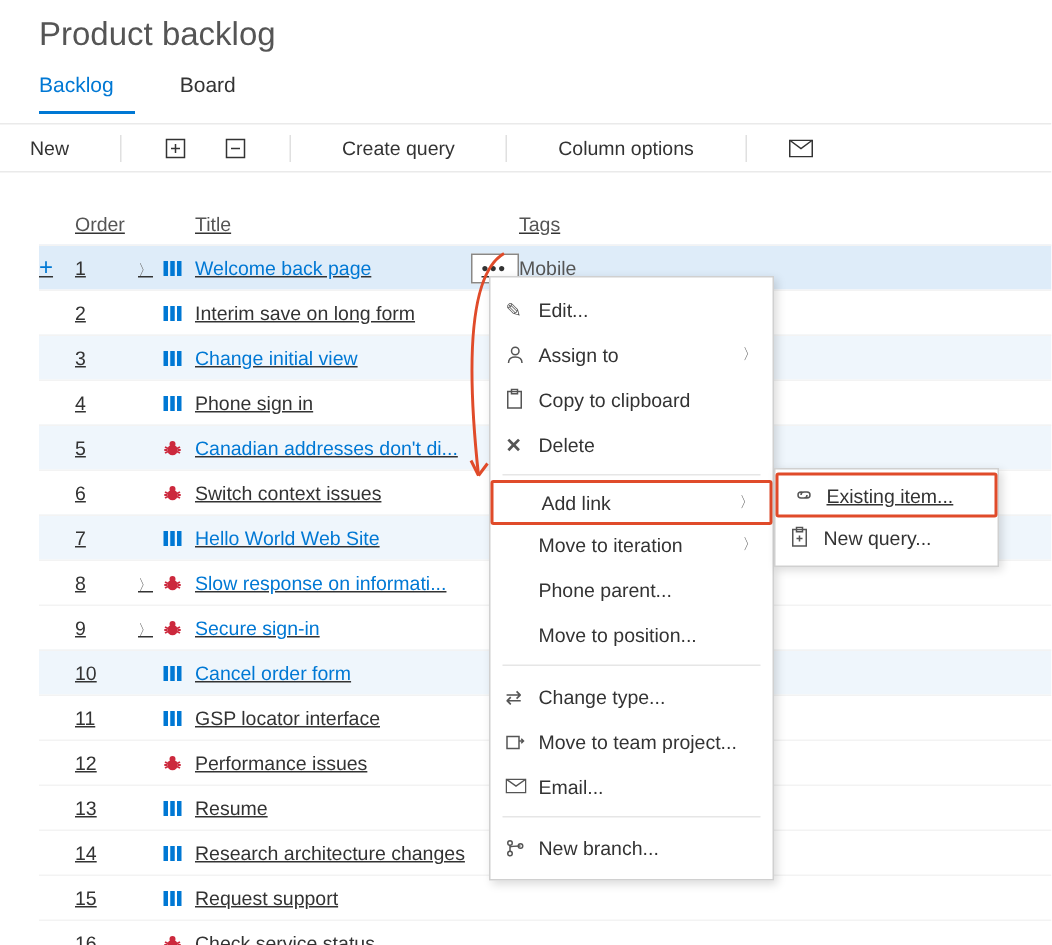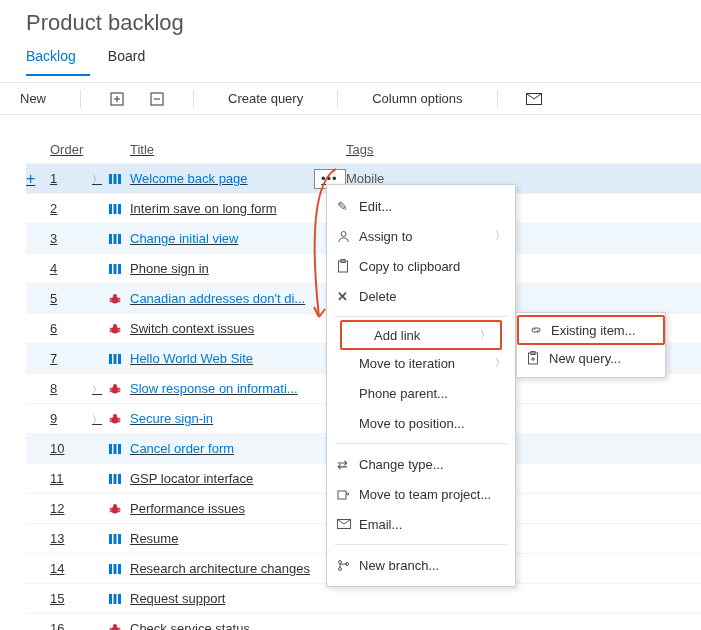--- a/index.html
+++ b/index.html
@@ -1,18 +1,18 @@
 <!DOCTYPE html>
 <html><head>
 <meta charset="utf-8">
 <style>
 * { box-sizing: border-box; margin: 0; padding: 0; }
 body { font-family: "Segoe UI", Arial, sans-serif; font-size: 13px; color: #333; background: #fff; width: 701px; }
 .page-title { font-size: 22px; font-weight: 400; color: #555; padding: 10px 0 6px 26px; }
-.tabbar { display: flex; gap: 0; padding-left: 26px; border-bottom: 0; margin-bottom: 6px; }
+.tabbar { display: flex; gap: 12px; padding-left: 26px; border-bottom: 0; margin-bottom: 6px; }
 .tabbar .tab { padding: 6px 14px 10px 0; margin-right: 18px; font-size: 14px; cursor: pointer; }
 .tabbar .tab.active { color: #0078d4; border-bottom: 2px solid #0078d4; }
 .toolbar { display: flex; align-items: center; gap: 20px; padding: 4px 0 4px 12px; border-top: 1px solid #eaeaea; border-bottom: 1px solid #eaeaea; font-size: 13px; }
 .toolbar .sep { width: 1px; height: 18px; background: #e0e0e0; margin: 0 6px; }
 .toolbar .btn { padding: 4px 8px; cursor: pointer; color: #333; }
 .toolbar .iconbtn { width: 20px; height: 20px; display: flex; align-items: center; justify-content: center; cursor: pointer; color: #333; }
 .grid { margin-top: 20px; padding-left: 26px; text-decoration: underline; }
 .header-row { display: flex; align-items: center; color: #555; font-size: 13px; height: 28px; }
 .col-add { width: 24px; }
 .col-order { width: 42px; }
@@ -31,25 +31,25 @@
 .plus { color: #0078d4; font-size: 16px; cursor: pointer; }
 .ellipsis-btn { border: 1px solid #8a8886; padding: 0 6px; height: 20px; display: flex; align-items: center; cursor: pointer; background: #fff; letter-spacing: 1px; }
 .tag { color: #555; }
 .icon-pbi svg, .icon-bug svg { width: 14px; height: 14px; display: block; }
 .context-menu { position: absolute; left: 326px; top: 184px; width: 190px; background: #fff; border: 1px solid #d0d0d0; box-shadow: 2px 2px 6px rgba(0,0,0,0.15); padding: 6px 0; z-index: 10; }
 .context-menu .item { display: flex; align-items: center; height: 30px; padding: 0 10px; cursor: pointer; }
 .context-menu .item .ic { width: 22px; display: flex; align-items: center; color: #555; }
 .context-menu .item .lbl { flex: 1; color: #333; }
 .context-menu .item .arrow { color: #666; font-size: 10px; }
 .context-menu .divider { height: 1px; background: #e6e6e6; margin: 5px 8px; }
-.context-menu .item.highlight { border: 2px solid #e04b2a; border-radius: 2px; margin: -2px 13px; }
+.context-menu .item.highlight { border: 2px solid #e04b2a; border-radius: 2px; margin: -2px 0; }
 .submenu { position: absolute; left: 516px; top: 312px; width: 150px; background: #fff; border: 1px solid #d0d0d0; box-shadow: 2px 2px 6px rgba(0,0,0,0.15); padding: 4px 0; z-index: 11; }
 .submenu .item { display: flex; align-items: center; height: 30px; padding: 0 10px; cursor: pointer; }
 .submenu .item .ic { width: 22px; display: flex; align-items: center; color: #555; }
-.submenu .item.highlight { border: 2px solid #e04b2a; border-radius: 2px; margin: -2px 0; }
+.submenu .item.highlight { border: 2px solid #e04b2a; border-radius: 2px; margin: -2px 0; text-decoration: underline; }
 .arrow-svg { position: absolute; left: 303px; top: 167px; width: 46px; height: 160px; z-index: 20; pointer-events: none; }
 .delete-x { color: #d13438; font-weight: bold; }
 .container { position: relative; width: 701px; }
 </style>
 </head>
 <body>
 <div class="container">
 
 <div class="page-title">Product backlog</div>
 

